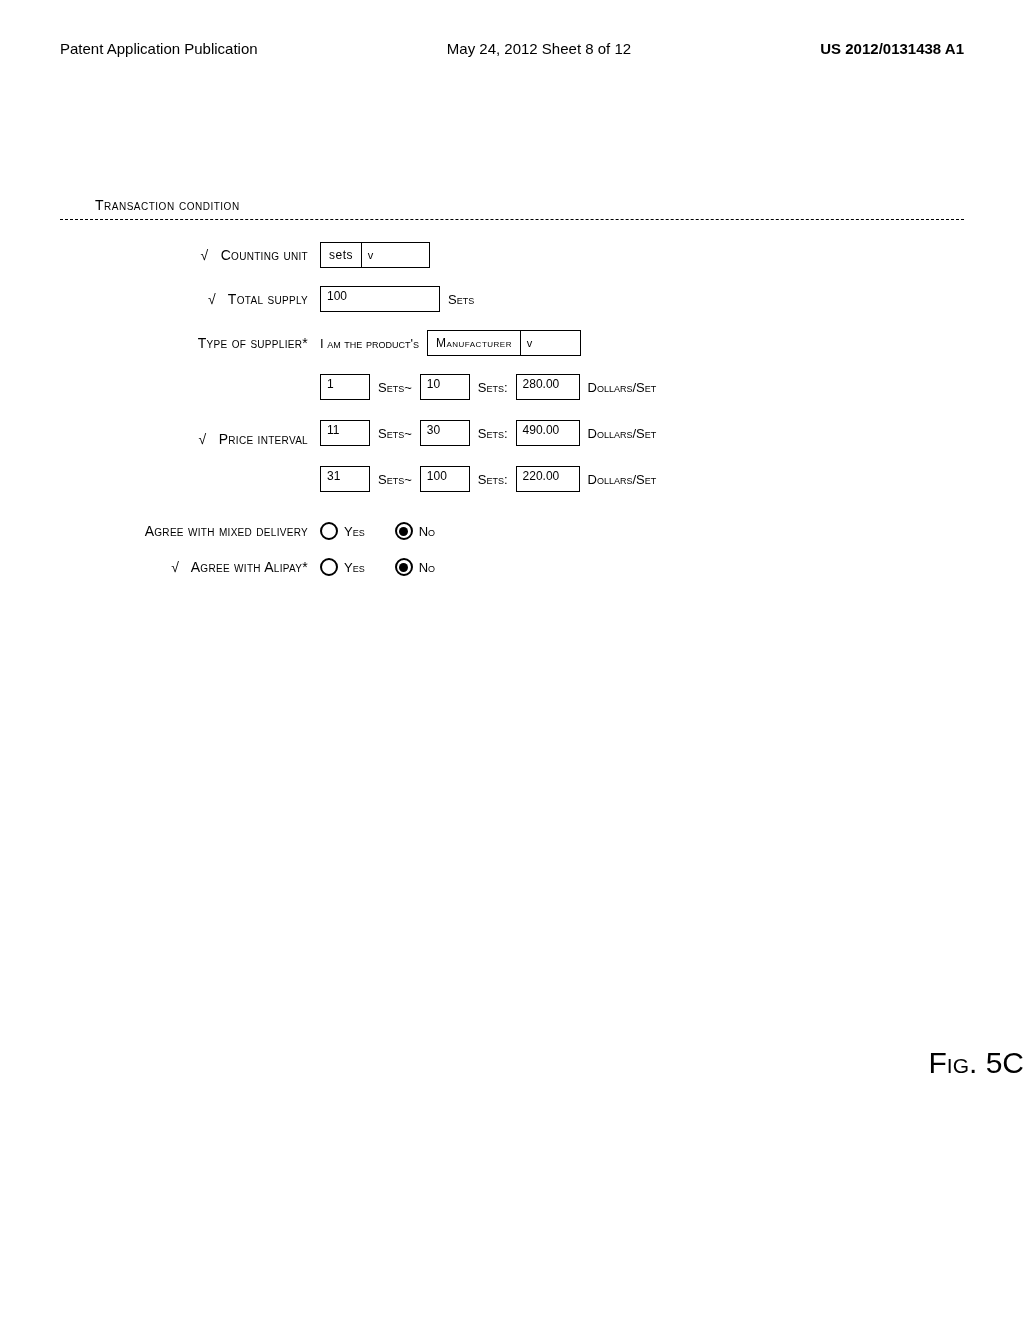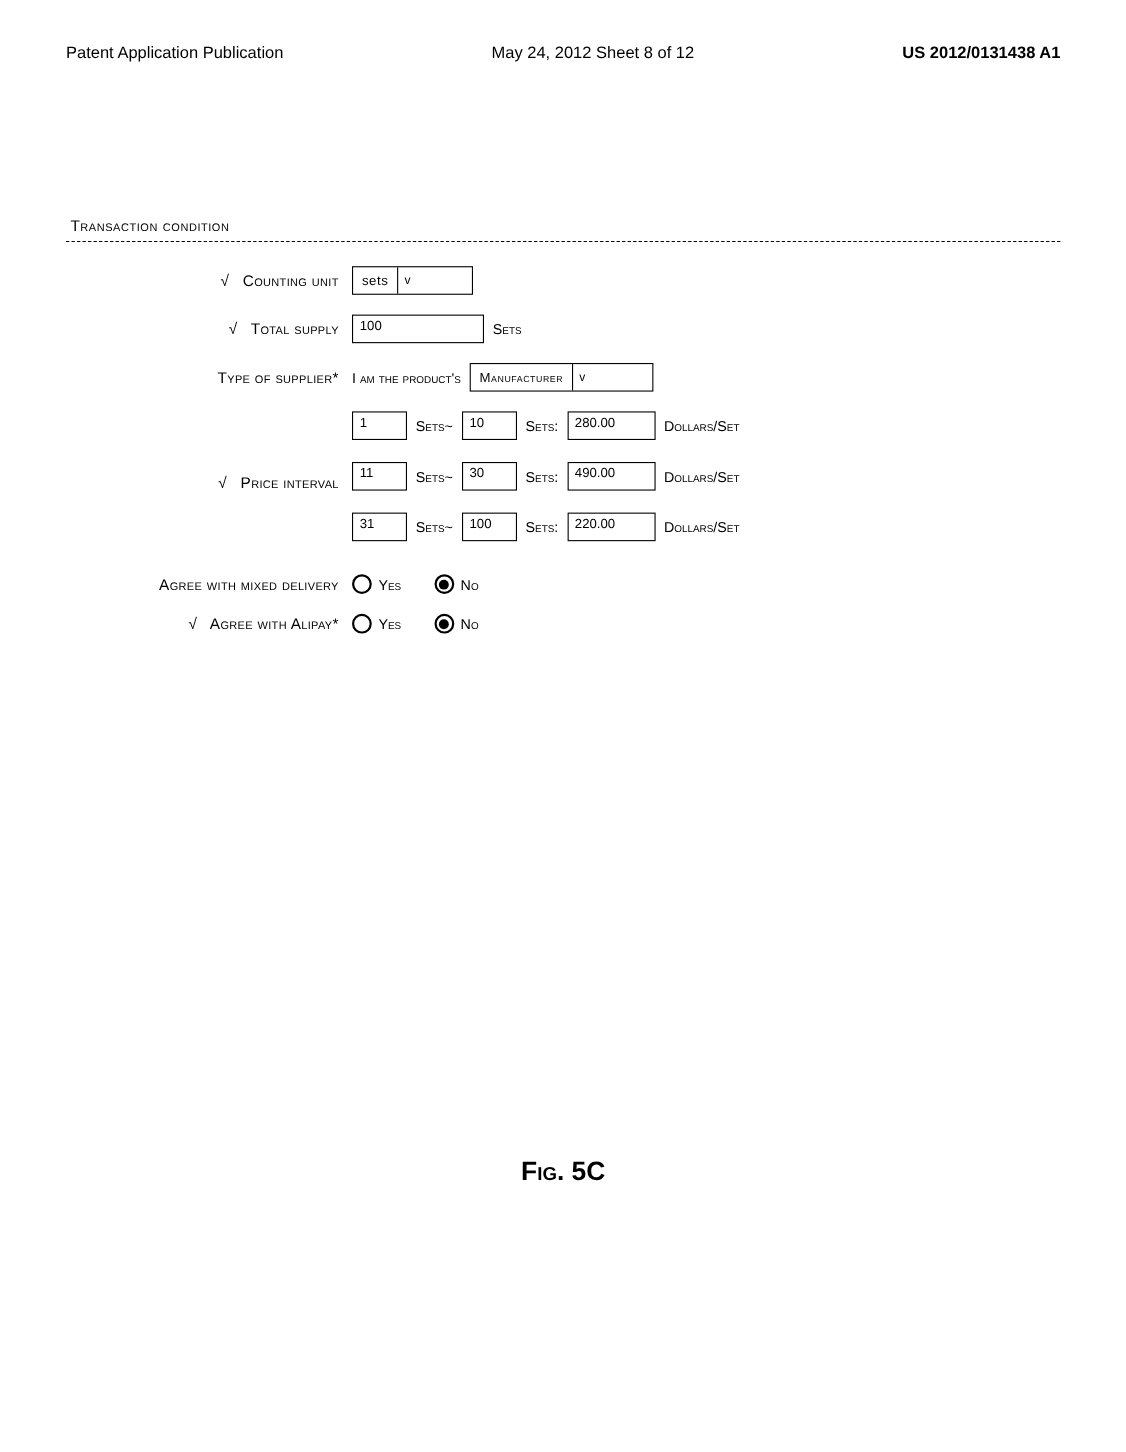--- a/index.html
+++ b/index.html
@@ -23,20 +23,21 @@
   .header-left { font-weight: normal; }
   .header-center { font-weight: normal; }
   .header-right { font-weight: bold; }
 
   .section-title {
     font-size: 14px;
     font-variant: small-caps;
     letter-spacing: 0.5px;
     margin-bottom: 6px;
     padding-left: 4px;
+    margin-left: 31px;
   }
   .dashed-line {
     border: none;
     border-top: 1.5px dashed #000;
     margin-bottom: 22px;
   }
 
   .form-area {
     padding-left: 10px;
   }
@@ -91,21 +92,21 @@
 
   .text-input {
     border: 1.5px solid #000;
     height: 26px;
     padding: 2px 6px;
     font-size: 12px;
     background: #fff;
   }
   .w-100 { width: 120px; }
   .w-50  { width: 50px; }
-  .w-70  { width: 80px; }
+  .w-70  { width: 64px; }
 
   .suffix {
     font-size: 13px;
     font-variant: small-caps;
   }
   .suffix-plain {
     font-size: 13px;
   }
 
   .price-row {
@@ -138,23 +139,23 @@
     margin-right: 6px;
   }
   .radio-dot {
     width: 9px;
     height: 9px;
     border-radius: 50%;
     background: #000;
   }
 
   .figure-label {
-    text-align: center;
-    font-size: 24px;
-    font-weight: bold;
+    text-align: right;
+    font-size: 30px;
+    font-weight: normal;
     font-variant: small-caps;
     position: absolute;
     bottom: 240px;
     left: 0;
     right: 0;
   }
 </style>
 </head>
 <body>
 
@@ -194,21 +195,21 @@
       </div>
     </div>
 
     <div class="form-row">
       <div class="label-cell">
         <span class="check-mark"></span>
         <span>Type of supplier*</span>
       </div>
       <div class="value-cell">
         <span class="suffix-plain" style="font-variant:small-caps">I am the product's</span>
-        <div class="select-box" style="width:167px">
+        <div class="select-box" style="width:154px">
           <span class="select-text" style="font-variant:small-caps">Manufacturer</span>
           <span class="select-caret">v</span>
         </div>
       </div>
     </div>
 
     <div class="form-row nested-col">
       <div class="label-cell">
         <span class="check-mark">√</span>
         <span>Price interval</span>

